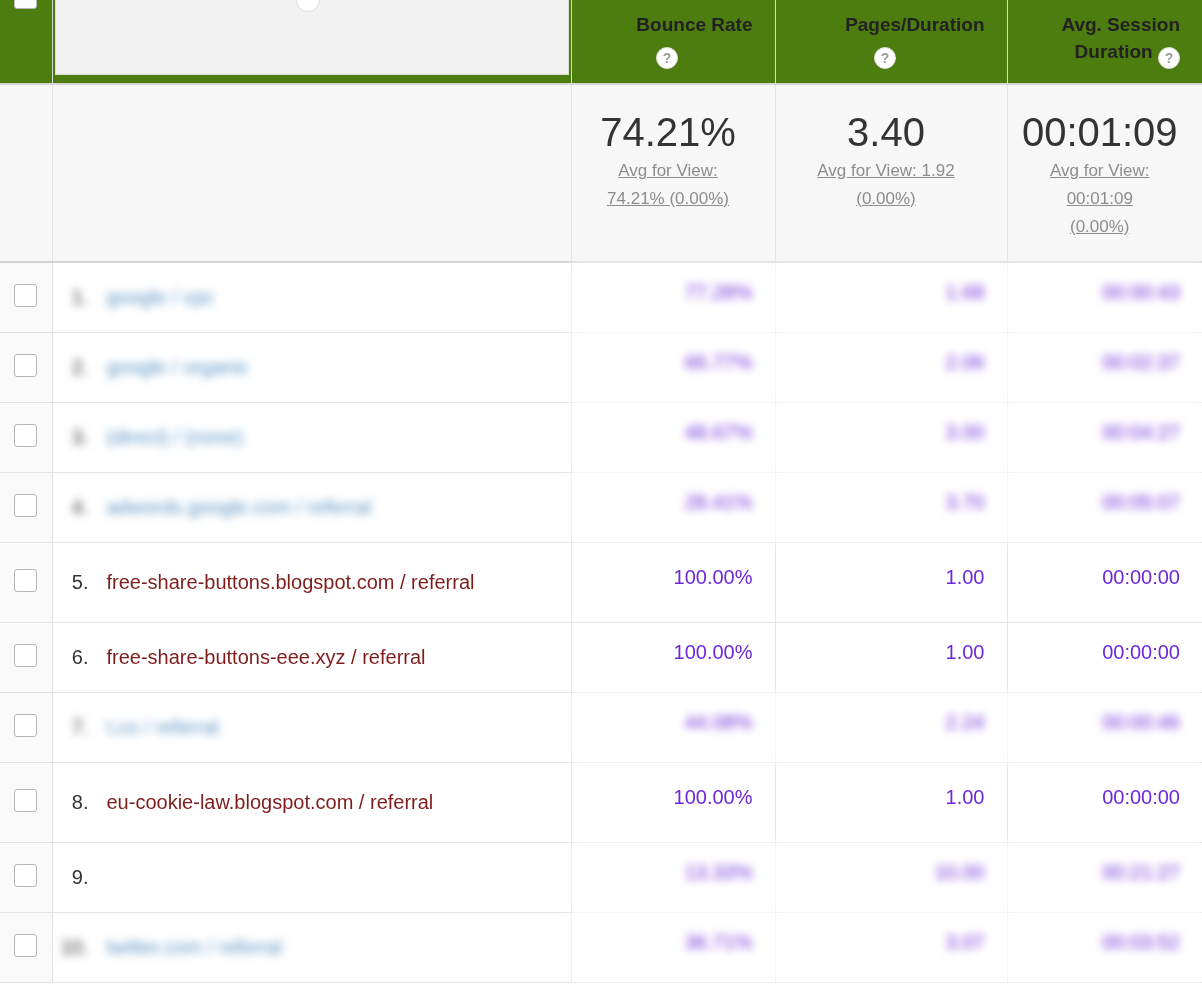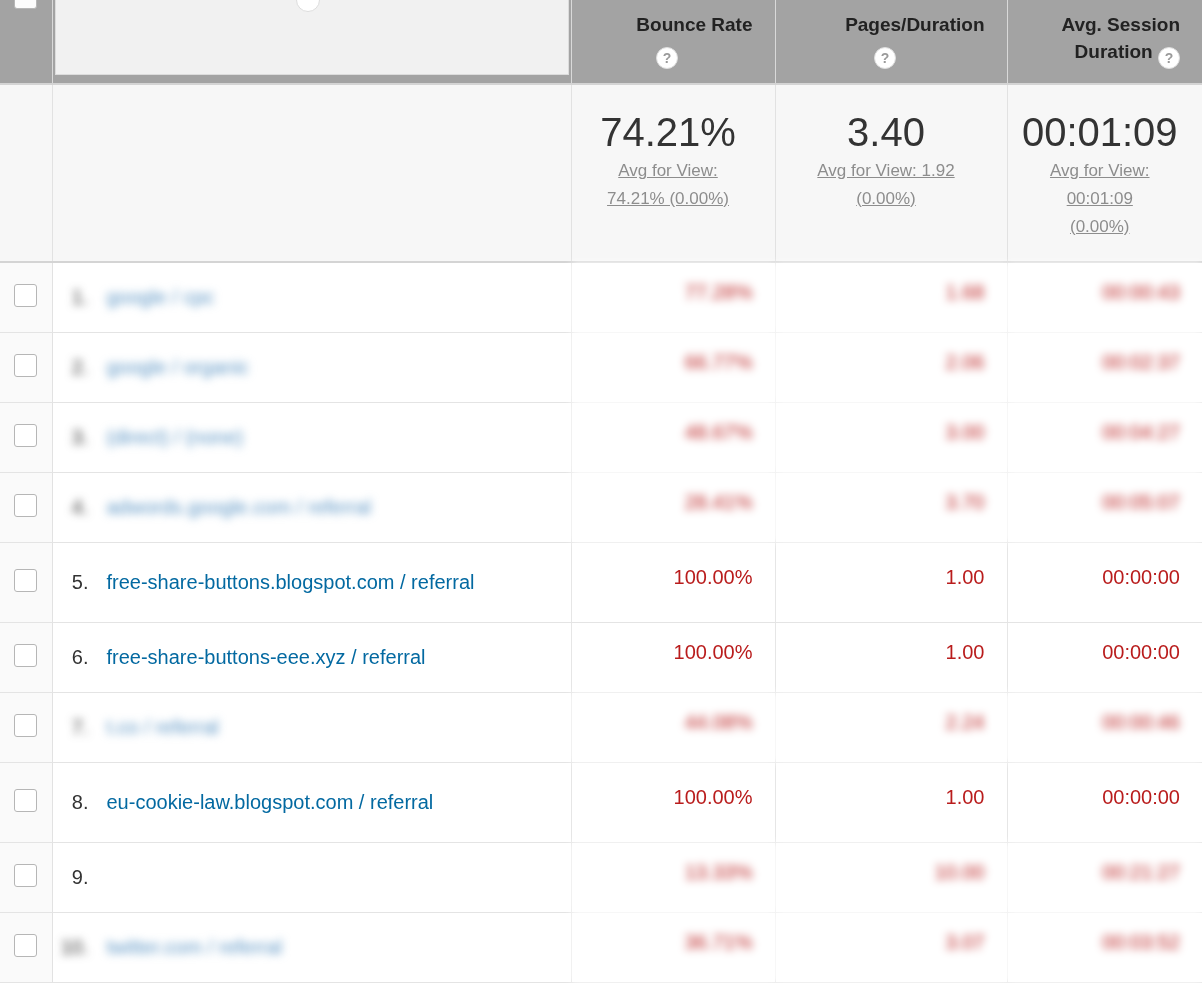--- a/index.html
+++ b/index.html
@@ -23,21 +23,21 @@
 
   
   col.c-check { width: 52px; }
   col.c-dim   { width: 519px; }
   col.c-m1    { width: 204px; }
   col.c-m2    { width: 232px; }
   col.c-m3    { width: 195px; }
 
   
   thead th {
-    background: #a3a3a3;
+    background: #4d7c0f;
     padding: 0;
     vertical-align: bottom;
     border-bottom: 2px solid #d4d4d4;
   }
   .hdr-check {
     position: relative;
     height: 83px;
     border-right: 1px solid #d9d9d9;
   }
   .hdr-check .cut-checkbox {
@@ -159,21 +159,21 @@
   }
   tbody.rows tr td.d-dim {
     border-right: 1px solid #e6e6e6;
     padding: 10px 12px 10px 0;
   }
   tbody.rows tr td.d-val {
     text-align: right;
     padding: 0 22px 10px 8px;
     border-right: 1px solid #e6e6e6;
     font-size: 20px;
-    color: #b91c1c;
+    color: #6d28d9;
     white-space: nowrap;
   }
   tbody.rows tr td.d-val.last { border-right: none; margin-top: 16px; }
 
   .row-checkbox {
     display: inline-block;
     width: 23px;
     height: 23px;
     border: 1px solid #b6b6b6;
     border-radius: 3px;
@@ -190,21 +190,21 @@
     text-align: right;
     padding-right: 18px;
     box-sizing: border-box;
     font-size: 20px;
     color: #333333;
     line-height: 29px;
   }
   .row-label {
     flex: 1 1 auto;
     font-size: 20px;
-    color: #0369a1;
+    color: #7f1d1d;
     line-height: 29px;
     word-break: break-word;
     cursor: pointer;
   }
 
   
   .blurred .row-index,
   .blurred .row-label,
   .blurred .d-val {
     filter: blur(4.2px);

